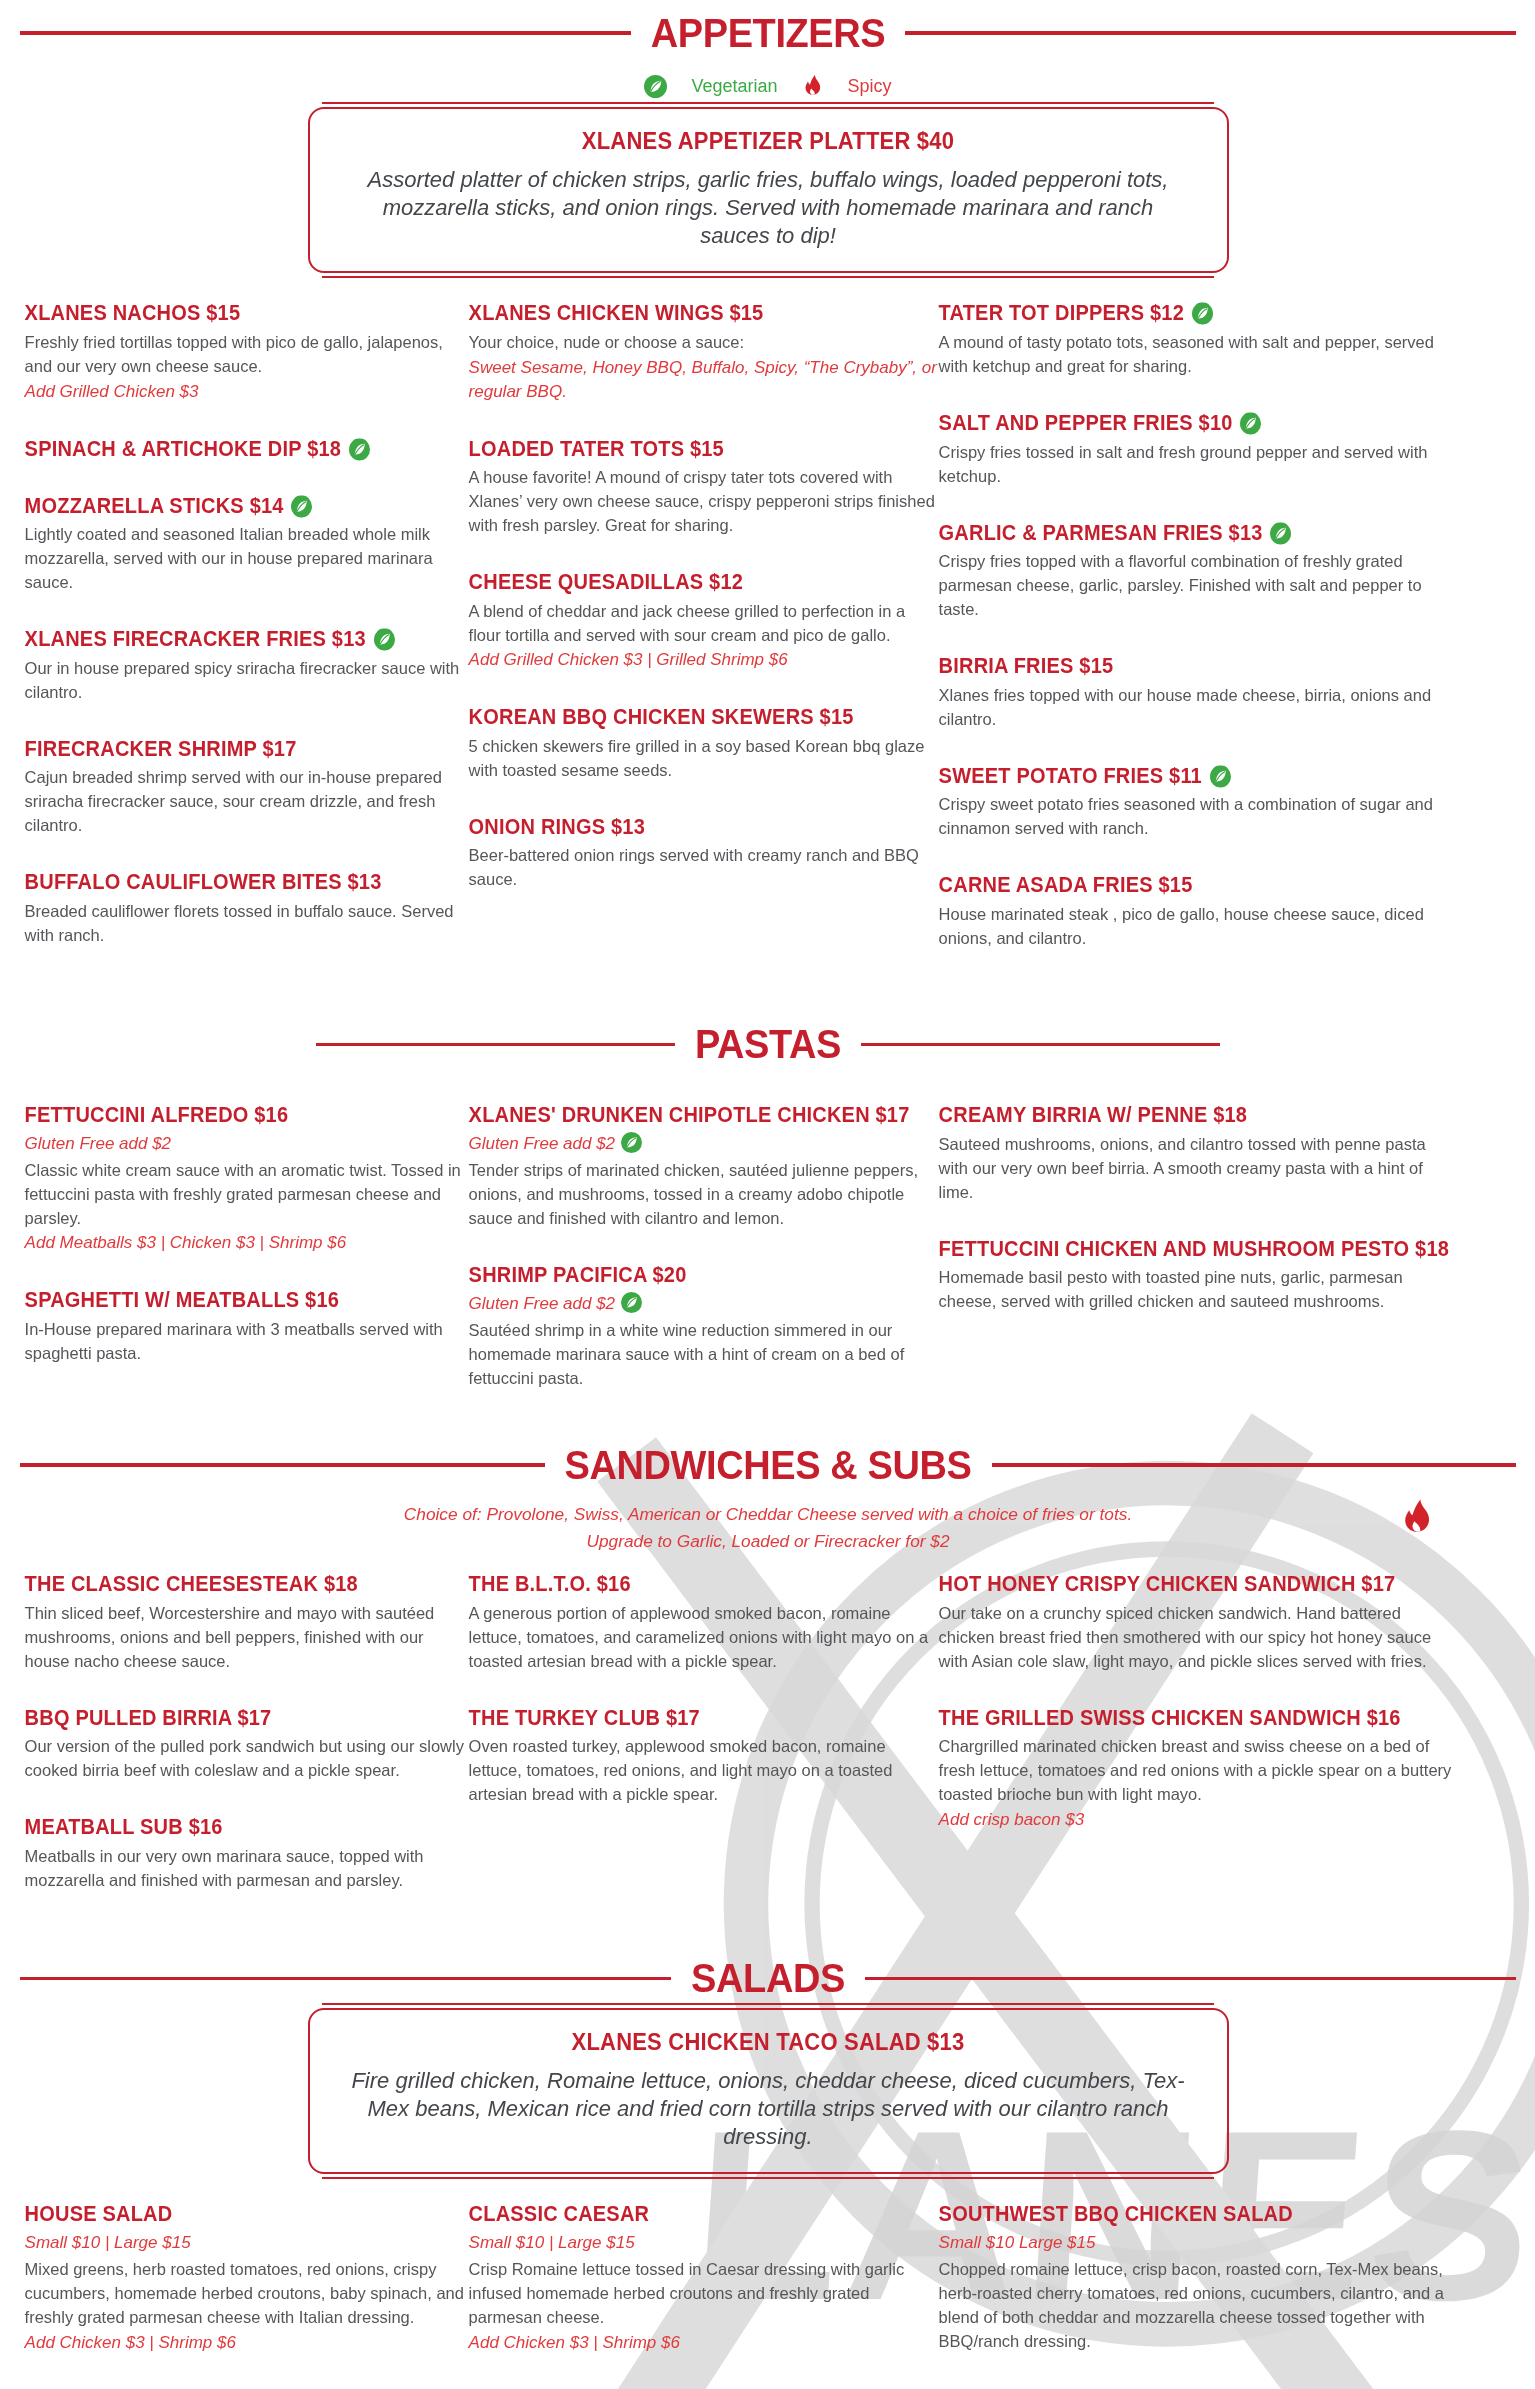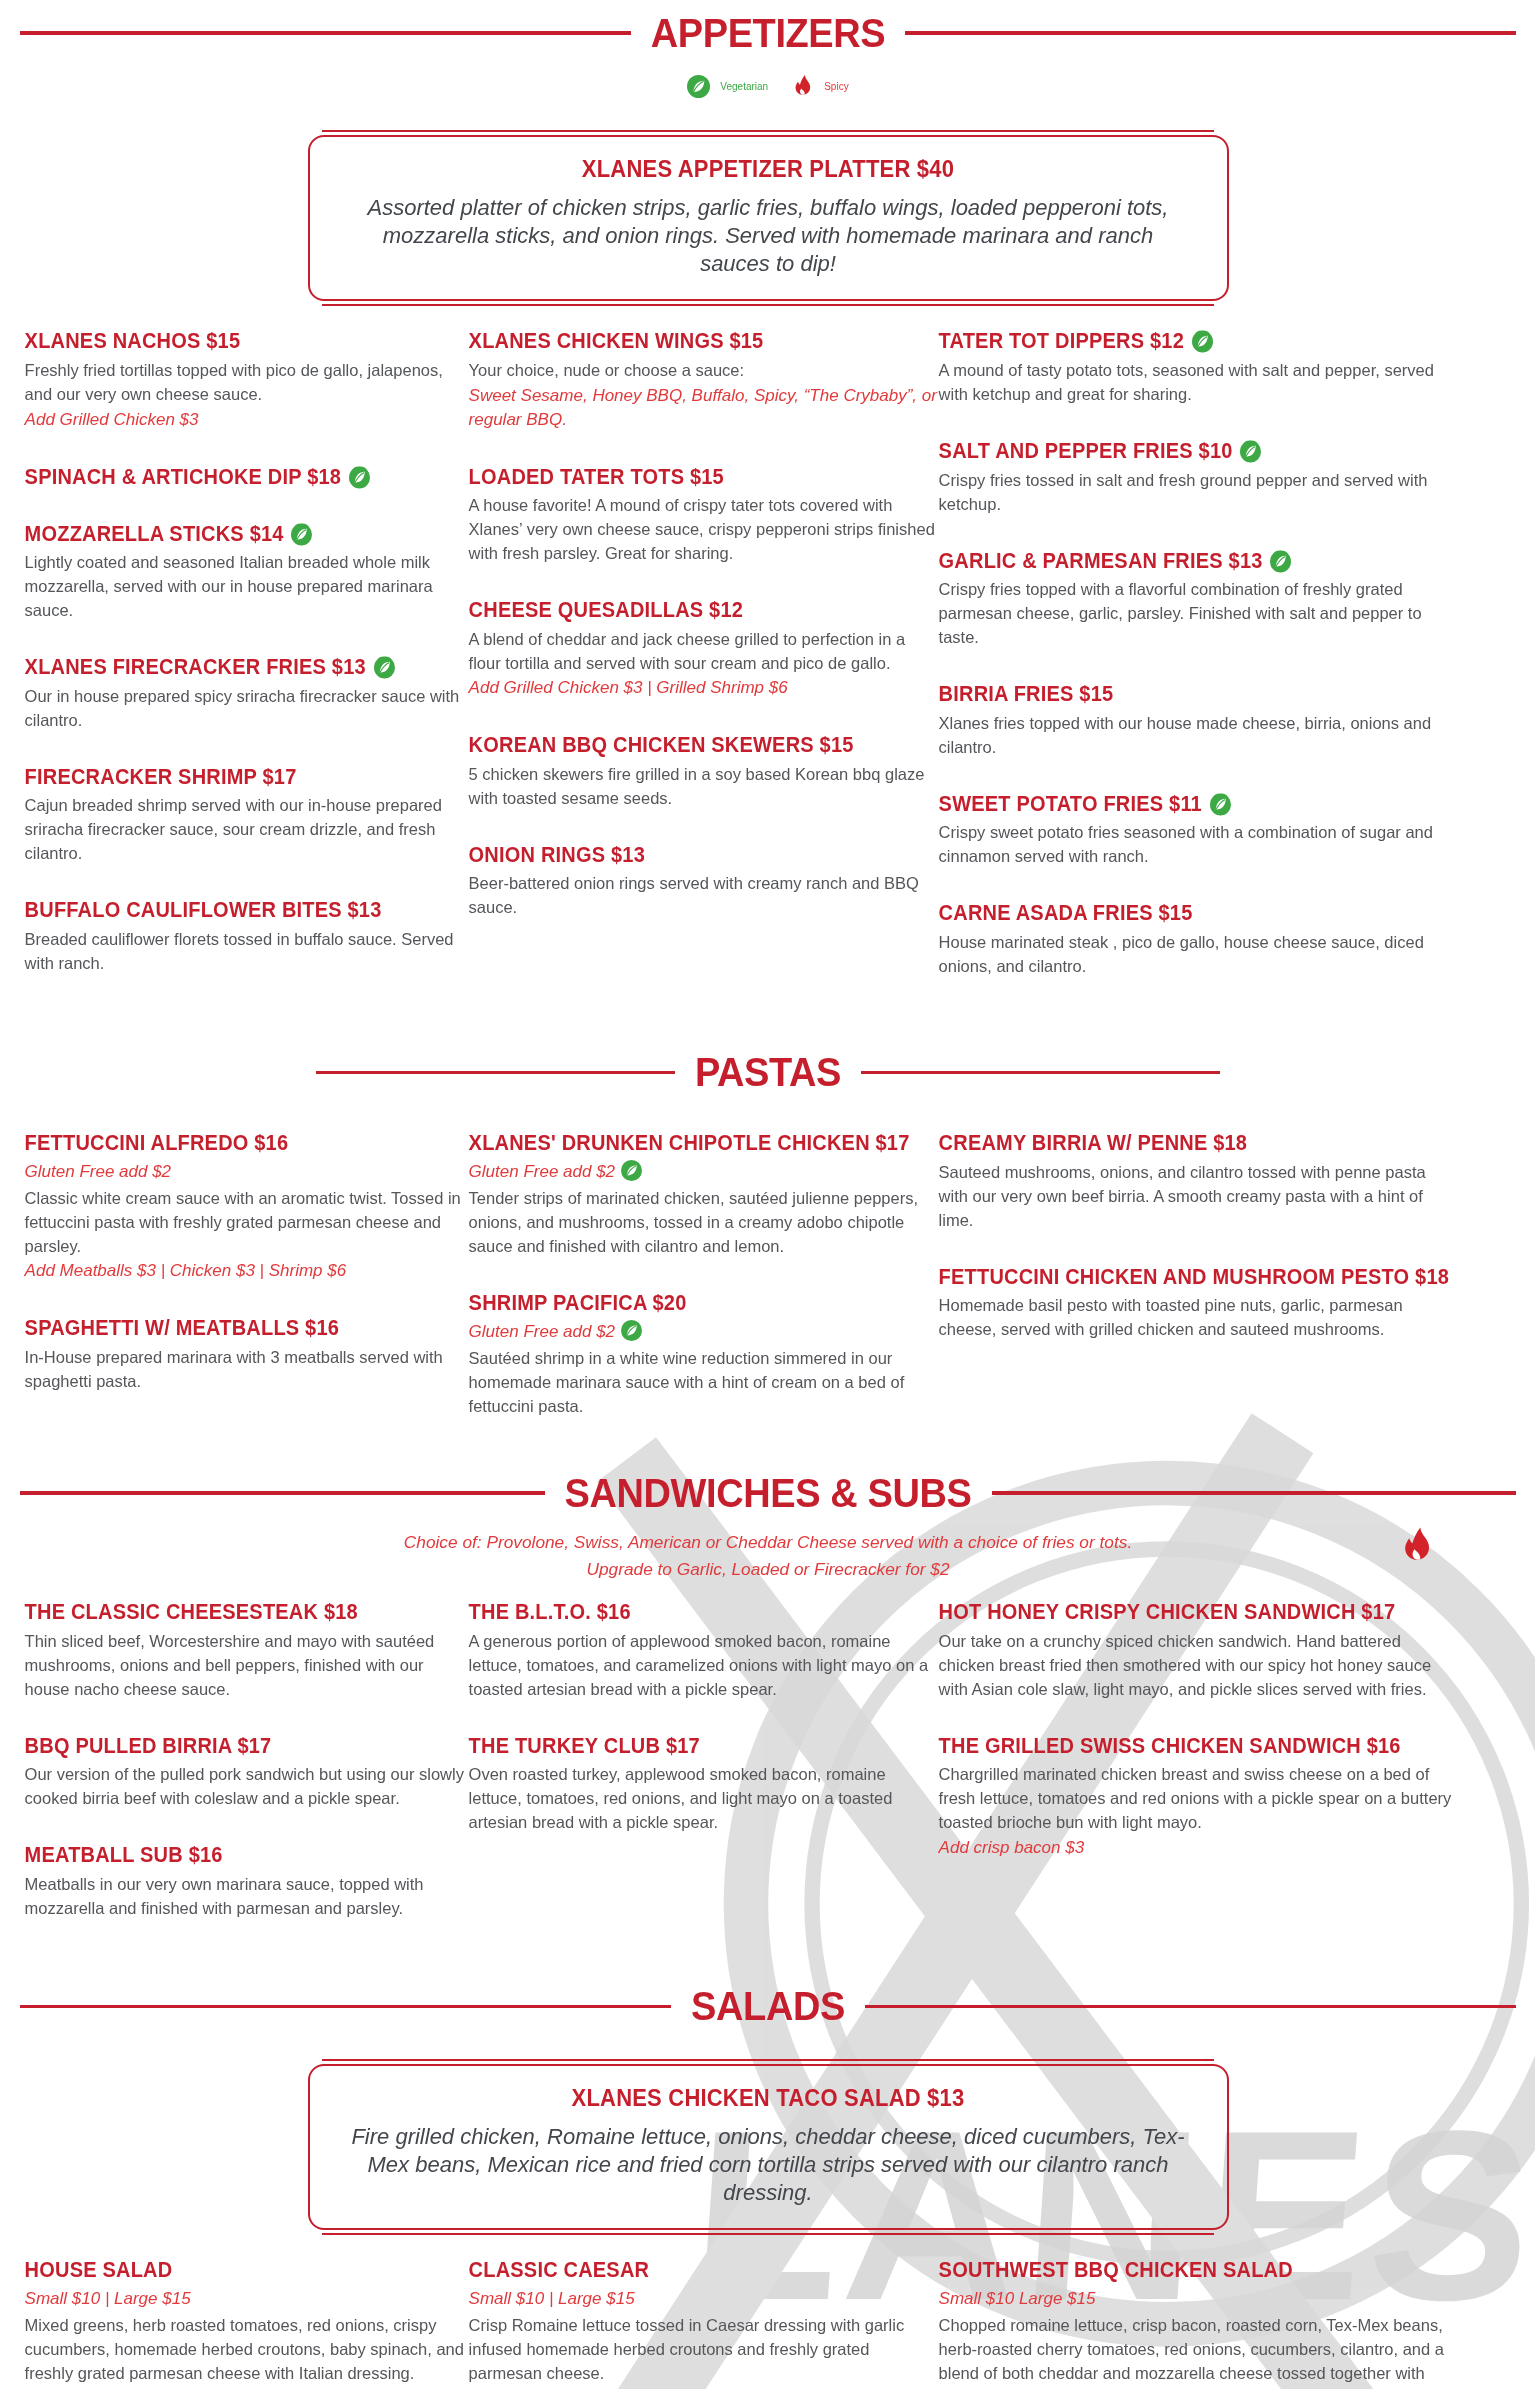--- a/index.html
+++ b/index.html
@@ -22,26 +22,26 @@
   
   .menu-header{display:flex;align-items:center;gap:20px;padding:0 20px;margin-top:1px;}
   .menu-header .rule{flex:1;height:3.8px;background:var(--red);}
   .menu-header h1{
     color:var(--red);font-size:38px;font-weight:700;letter-spacing:-0.4px;
     text-transform:uppercase;transform:scaleY(1.08);white-space:nowrap;
   }
   .menu-header.narrow{padding:0 316px;}
   
   .legend{display:flex;justify-content:center;gap:26px;margin-top:20px;align-items:center;}
-  .legend-item{display:flex;align-items:center;gap:10px;font-size:10px;}
+  .legend-item{display:flex;align-items:center;gap:24px;font-size:18px;}
   .legend-item.veg{color:var(--green);}
   .legend-item.spicy{color:var(--note-red);}
   
   .featured{
-    position:relative;width:921px;margin:36px auto 0;border:2.3px solid var(--red);
+    position:relative;width:921px;margin:8px auto 0;border:2.3px solid var(--red);
     border-radius:16px;padding:20px 38px 21.5px;text-align:center;background:transparent;
   }
   .featured::before{content:"";position:absolute;left:12.3px;right:12.3px;top:-7px;border-top:2.3px solid var(--red);}
   .featured::after{content:"";position:absolute;left:12.3px;right:12.3px;bottom:-7px;border-bottom:2.3px solid var(--red);}
   .featured h2{color:var(--red);font-size:22px;font-weight:700;letter-spacing:0.2px;transform:scaleY(1.05);}
   .featured p{color:var(--dark);font-size:22px;line-height:28px;margin:10.7px auto 0;max-width:837px;font-style:italic;}
   
   .grid{
     display:grid;grid-template-columns:444px 470px 513px;
     padding:0 21.5px 0 24.6px;margin-top:29px;align-items:start;

